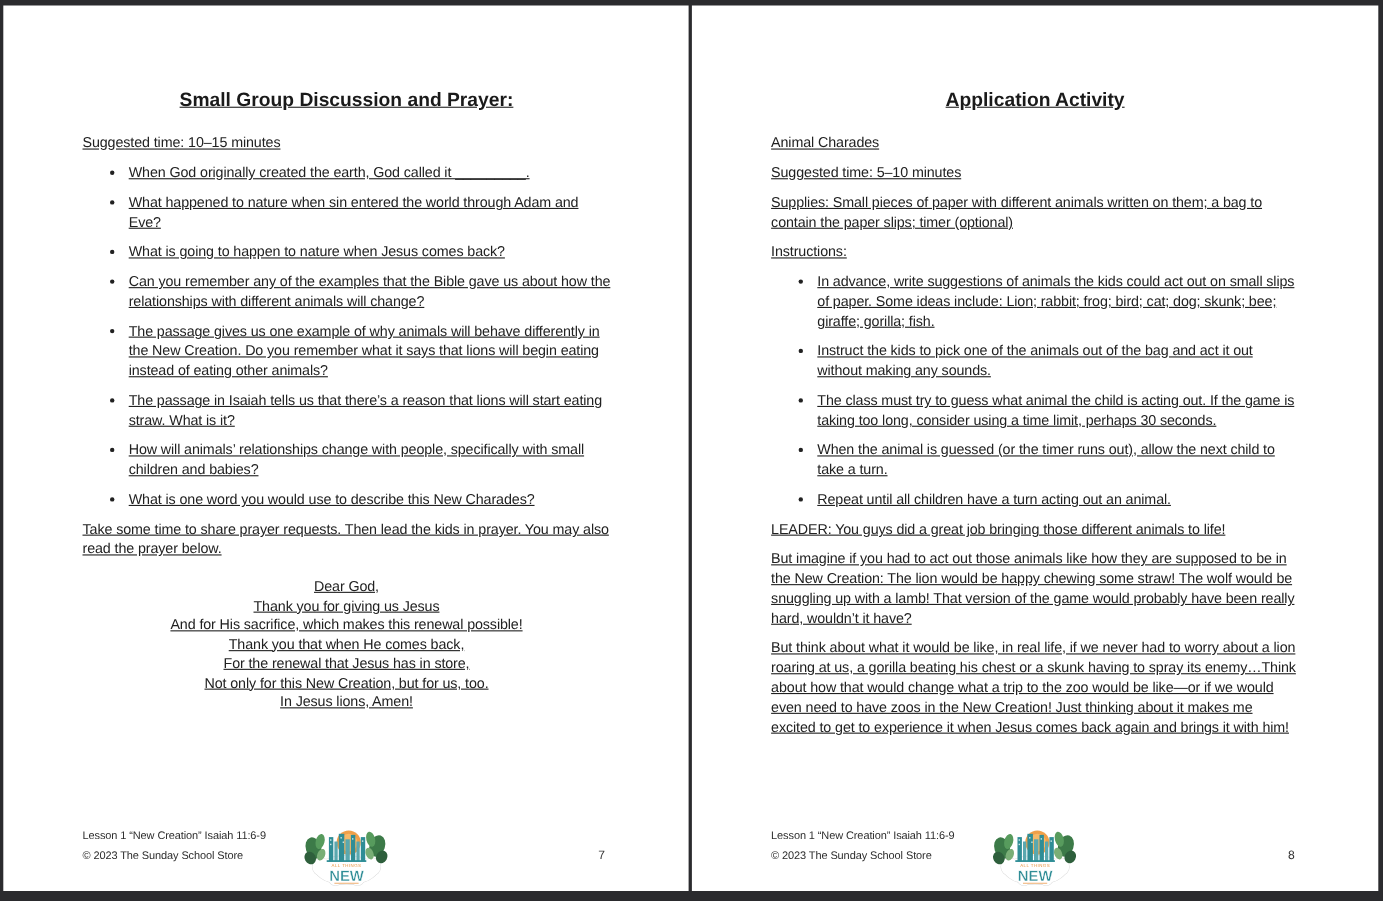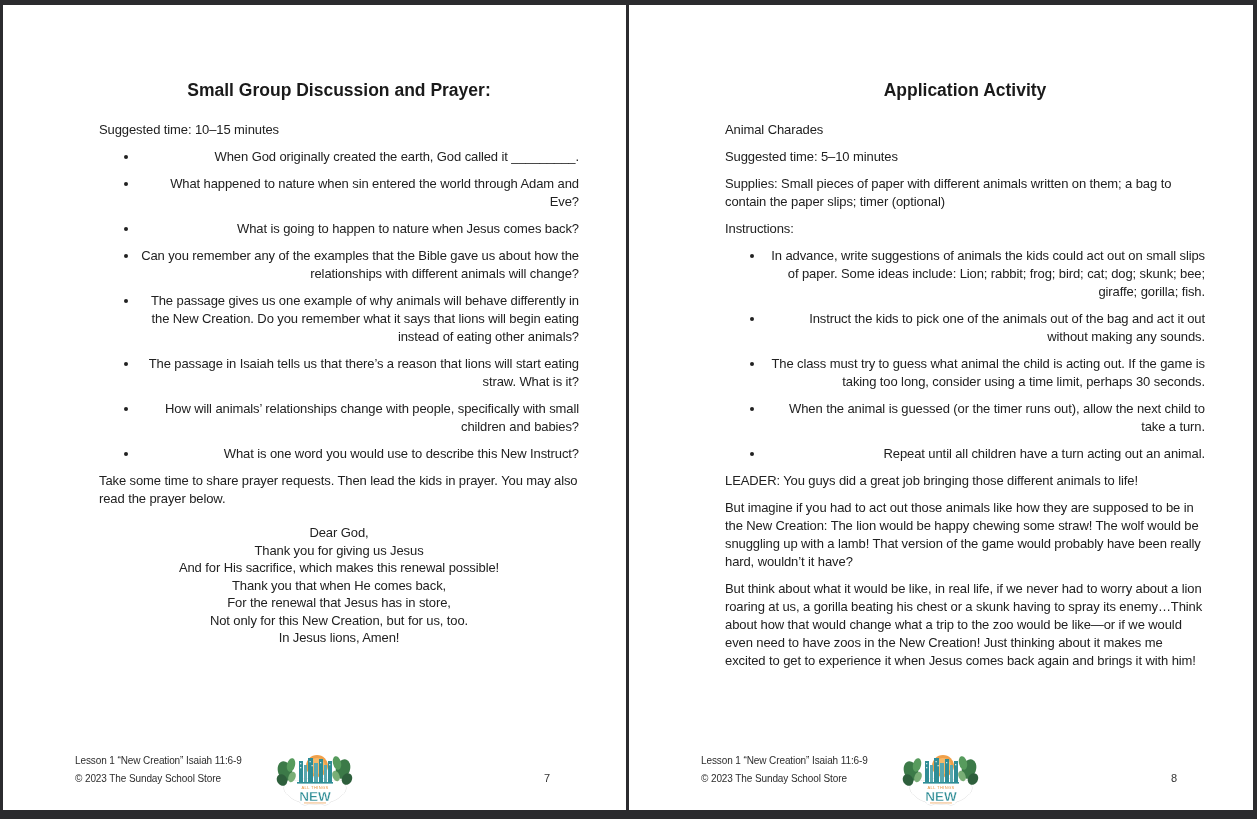--- a/index.html
+++ b/index.html
@@ -17,41 +17,41 @@
   }
   .page {
     background: #ffffff;
     width: 623px;
     height: 805px;
     position: relative;
     flex: 0 0 auto;
     color: #212121;
   }
   .page-content {
-    padding: 74px 0 0 96px;
+    padding: 74px 0 0 72px;
     width: 480px;
     font-size: 13px;
     line-height: 18px;
     letter-spacing: -0.1px;
+    text-decoration: underline;
   }
   .page-title {
     font-size: 17.5px;
     line-height: 23px;
     font-weight: bold;
     text-align: center;
     margin: 0 0 19px 0;
     letter-spacing: 0;
     color: #1a1a1a;
   }
   .para { margin: 0 0 9px 0; }
   .bullet-list {
     margin: 0;
     padding: 0 0 0 40px;
     list-style-type: disc;
-    text-align: right;
   }
   .bullet-list li { margin: 0 0 9px 0; padding-left: 2px; }
   .prayer {
     text-align: center;
     line-height: 17.5px;
     margin-top: 16px;
   }
   .footer-text {
     position: absolute;
     left: 72px;
@@ -88,21 +88,21 @@
       <h1 class="page-title">Small Group Discussion and Prayer:</h1>
       <p class="para">Suggested time: 10–15 minutes</p>
       <ul class="bullet-list">
         <li>When God originally created the earth, God called it _________.</li>
         <li>What happened to nature when sin entered the world through Adam and Eve?</li>
         <li>What is going to happen to nature when Jesus comes back?</li>
         <li>Can you remember any of the examples that the Bible gave us about how the relationships with different animals will change?</li>
         <li>The passage gives us one example of why animals will behave differently in the New Creation. Do you remember what it says that lions will begin eating instead of eating other animals?</li>
         <li>The passage in Isaiah tells us that there’s a reason that lions will start eating straw. What is it?</li>
         <li>How will animals’ relationships change with people, specifically with small children and babies?</li>
-        <li>What is one word you would use to describe this New Instruct?</li>
+        <li>What is one word you would use to describe this New Charades?</li>
       </ul>
       <p class="para">Take some time to share prayer requests. Then lead the kids in prayer. You may also read the prayer below.</p>
       <div class="prayer">
         <div>Dear God,</div>
         <div>Thank you for giving us Jesus</div>
         <div>And for His sacrifice, which makes this renewal possible!</div>
         <div>Thank you that when He comes back,</div>
         <div>For the renewal that Jesus has in store,</div>
         <div>Not only for this New Creation, but for us, too.</div>
         <div>In Jesus lions, Amen!</div>

